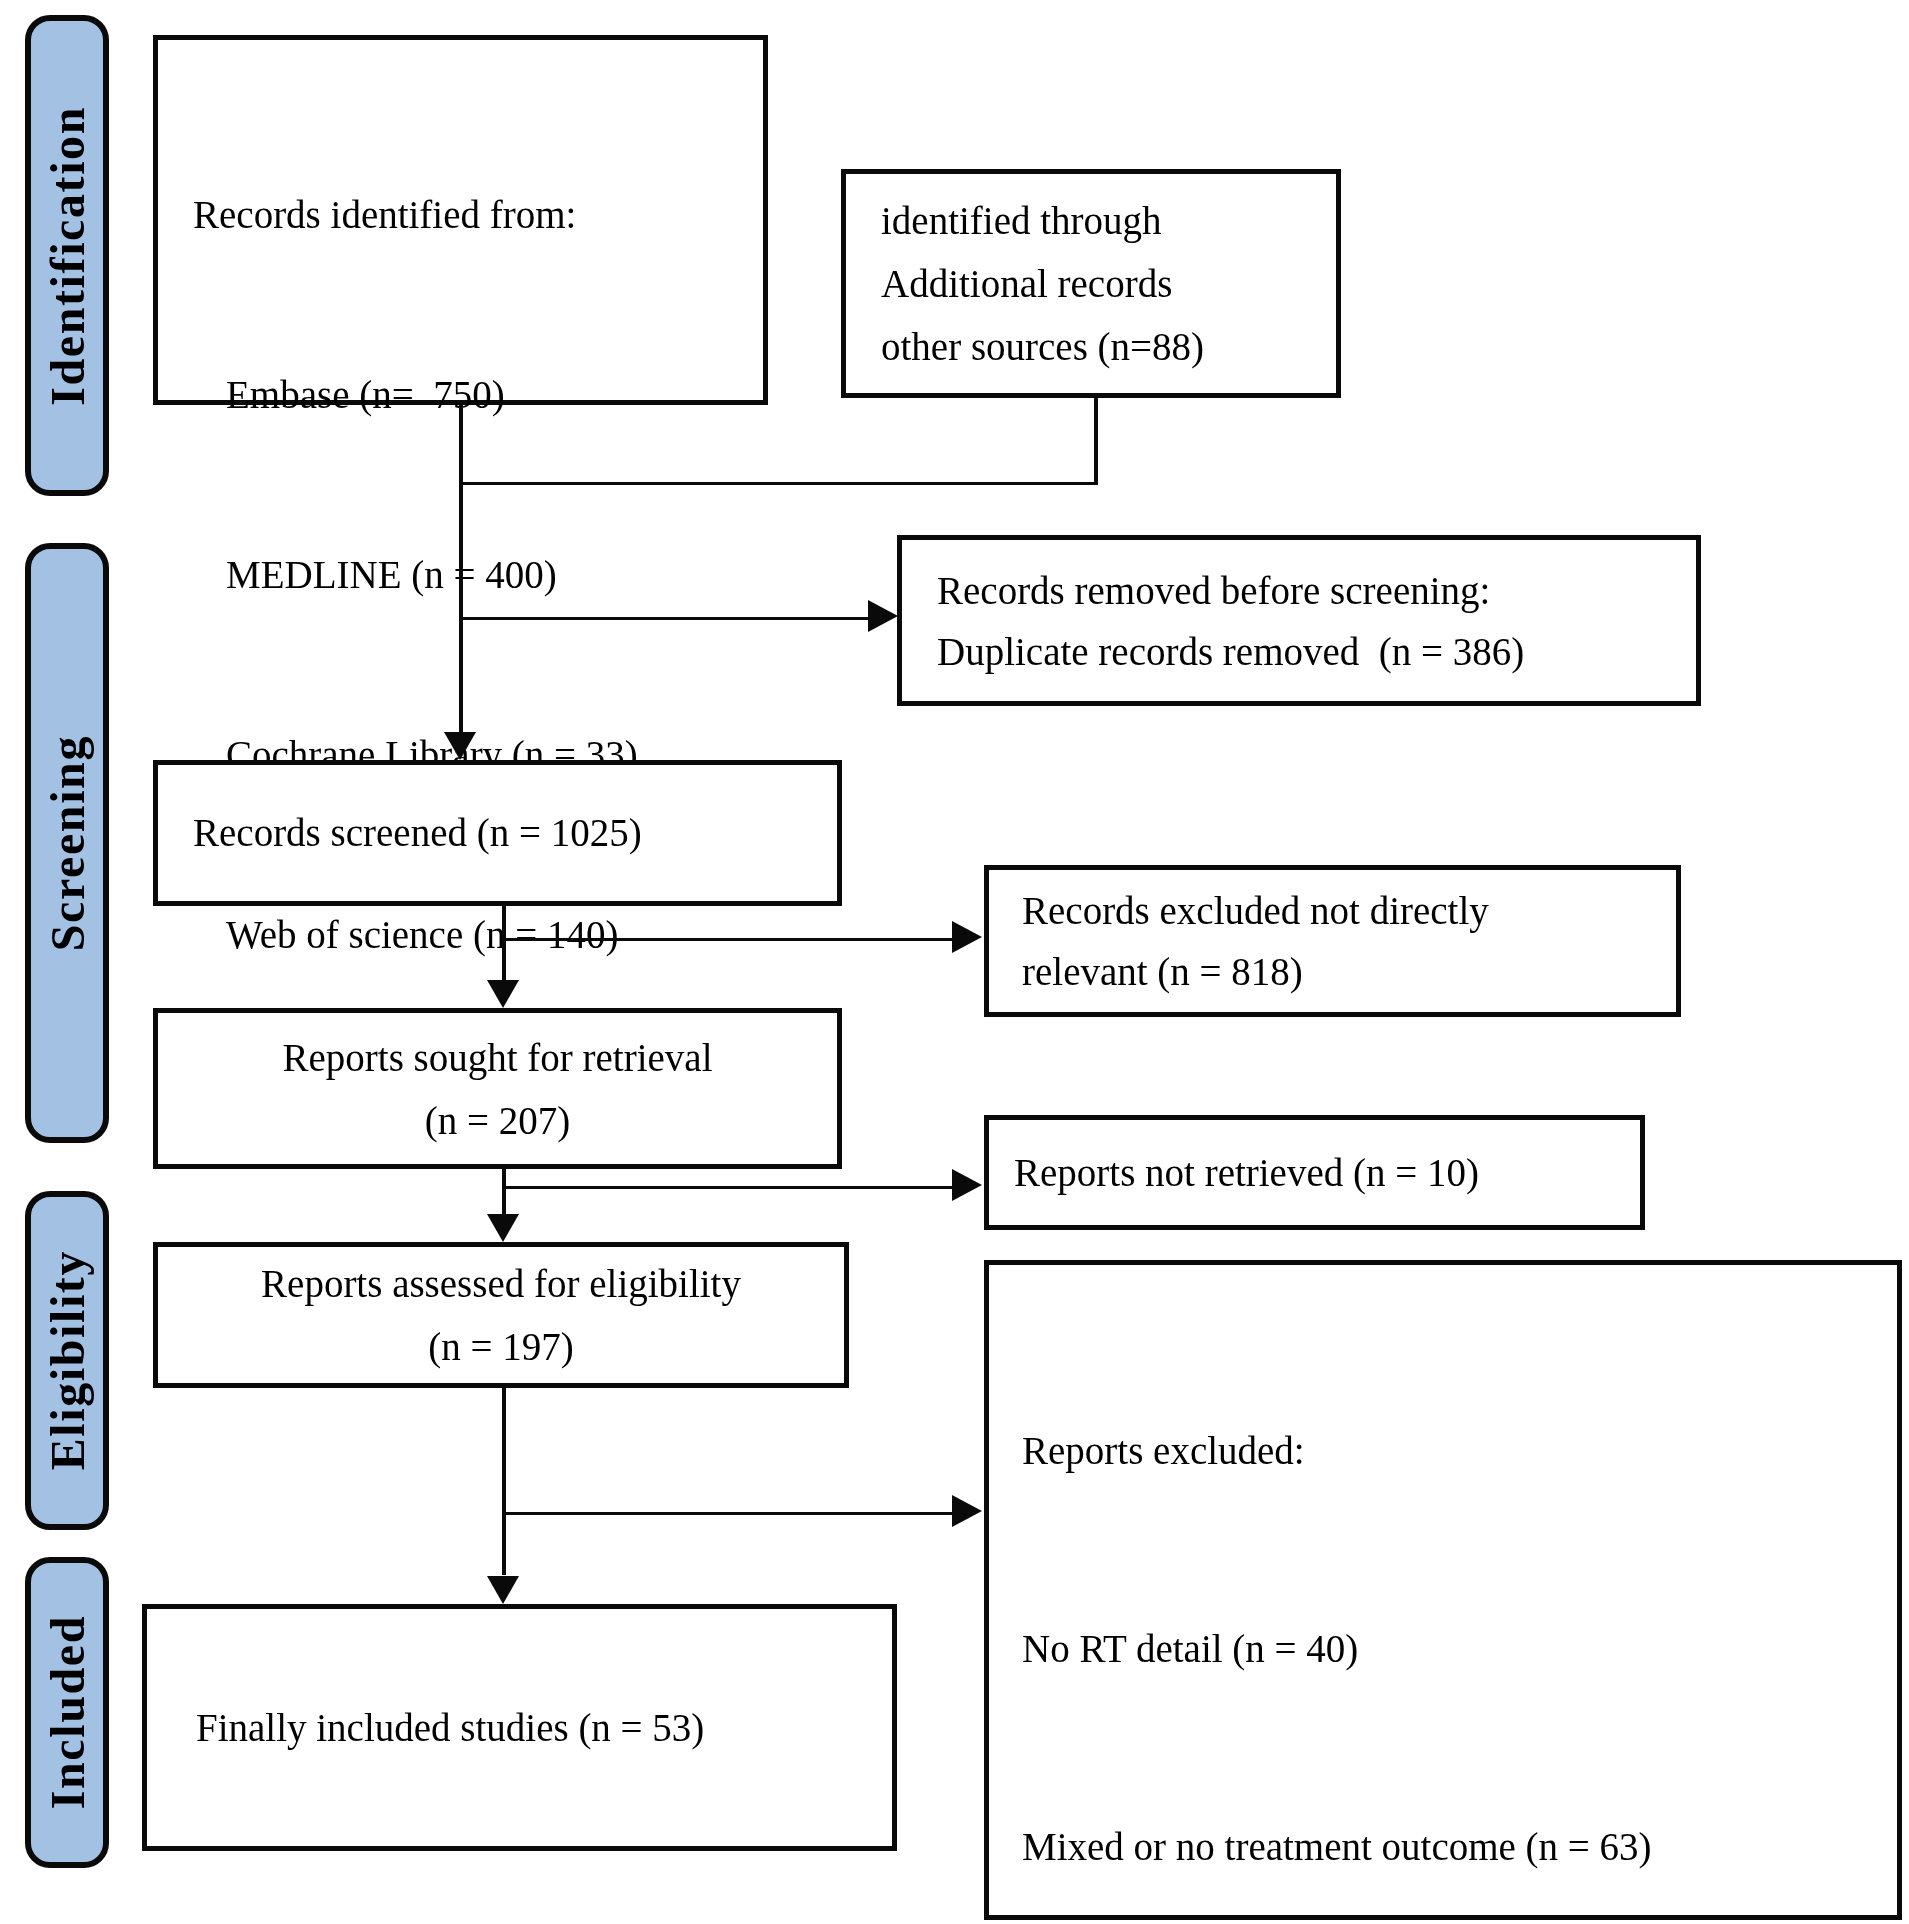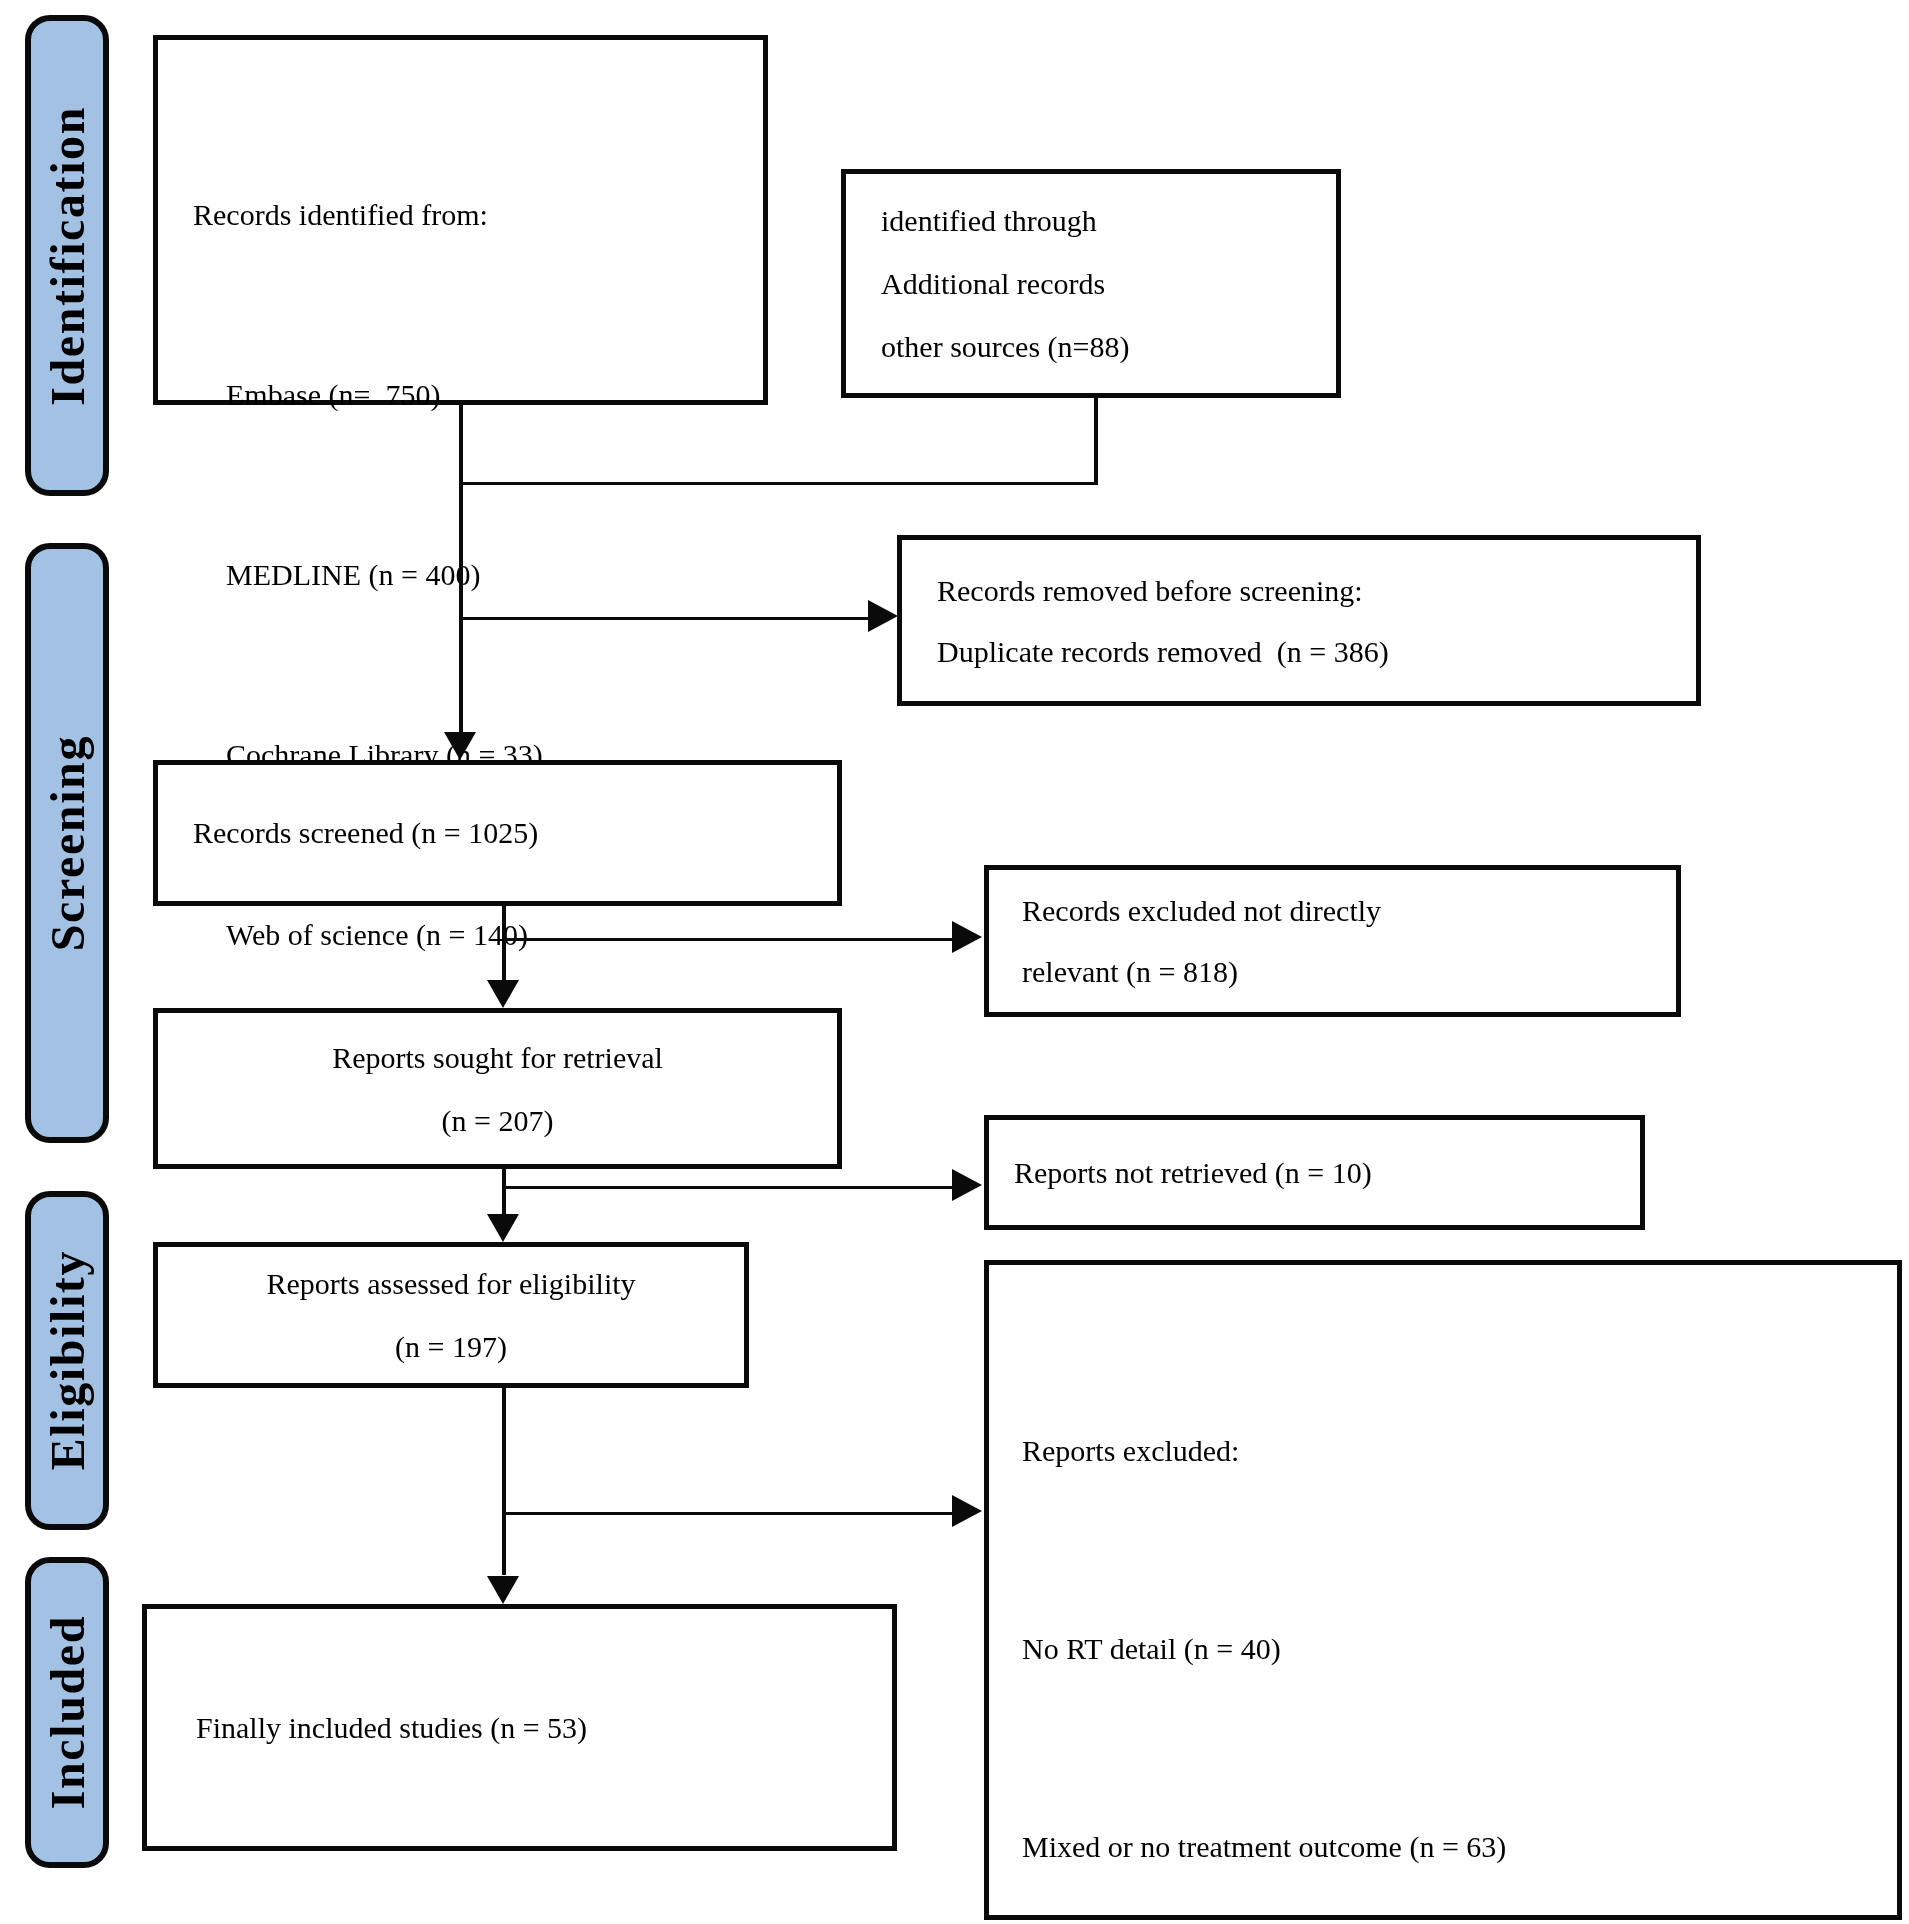--- a/index.html
+++ b/index.html
@@ -36,21 +36,21 @@
     font-size: 48px;
     letter-spacing: 1.6px;
     white-space: nowrap;
   }
   
   .box {
     position: absolute;
     background: #ffffff;
     border: 5.8px solid #0a0a0a;
     box-sizing: border-box;
-    font-size: 30px;
+    font-size: 39px;
     line-height: 60px;
     white-space: pre-wrap;
   }
   .vcenter {
     display: flex;
     flex-direction: column;
     justify-content: center;
   }
   .hcenter { text-align: center; }
   .ind { margin-left: 33px; }
@@ -125,21 +125,21 @@
 
   <div class="box vcenter hcenter" style="left:153px;top:1008px;width:689px;height:161px;line-height:63px;">
     <div>Reports sought for retrieval</div>
     <div>(n = 207)</div>
   </div>
 
   <div class="box vcenter" style="left:984px;top:1115px;width:661px;height:115px;padding-left:25px;">
     <div>Reports not retrieved (n = 10)</div>
   </div>
 
-  <div class="box vcenter hcenter" style="left:153px;top:1242px;width:596px;height:146px;line-height:63px;">
+  <div class="box vcenter hcenter" style="left:153px;top:1242px;width:696px;height:146px;line-height:63px;">
     <div>Reports assessed for eligibility</div>
     <div>(n = 197)</div>
   </div>
 
   <div class="box" style="left:984px;top:1260px;width:918px;height:660px;padding:21.4px 8.2px 0 33px;line-height:66px;">
     <div>Reports excluded:</div>
     <div>No RT detail (n = 40)</div>
     <div>Mixed or no treatment outcome (n = 63)</div>
     
     

